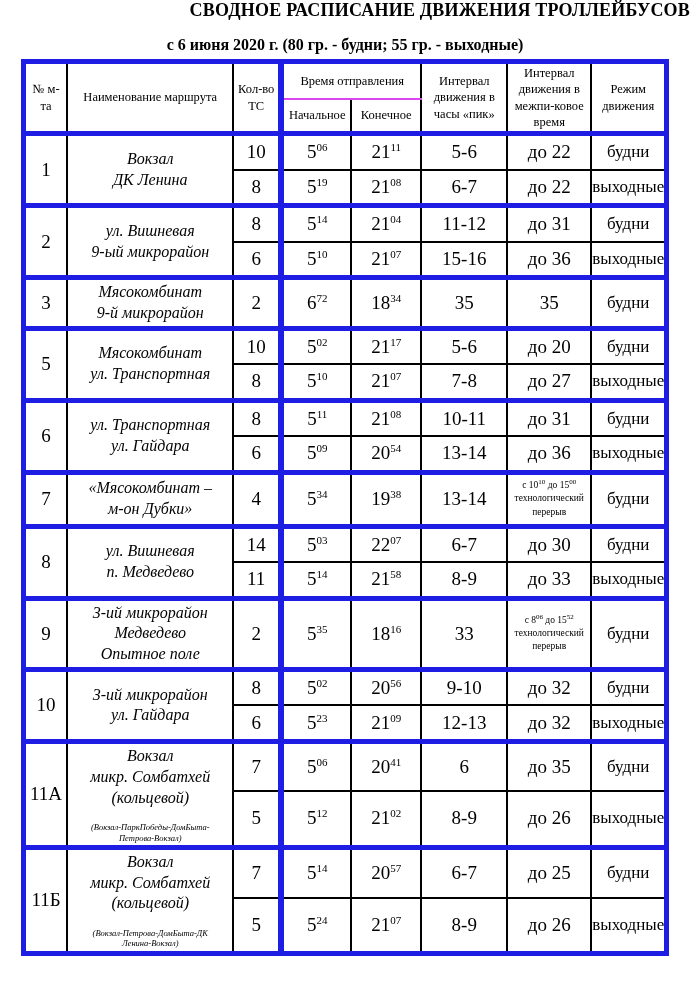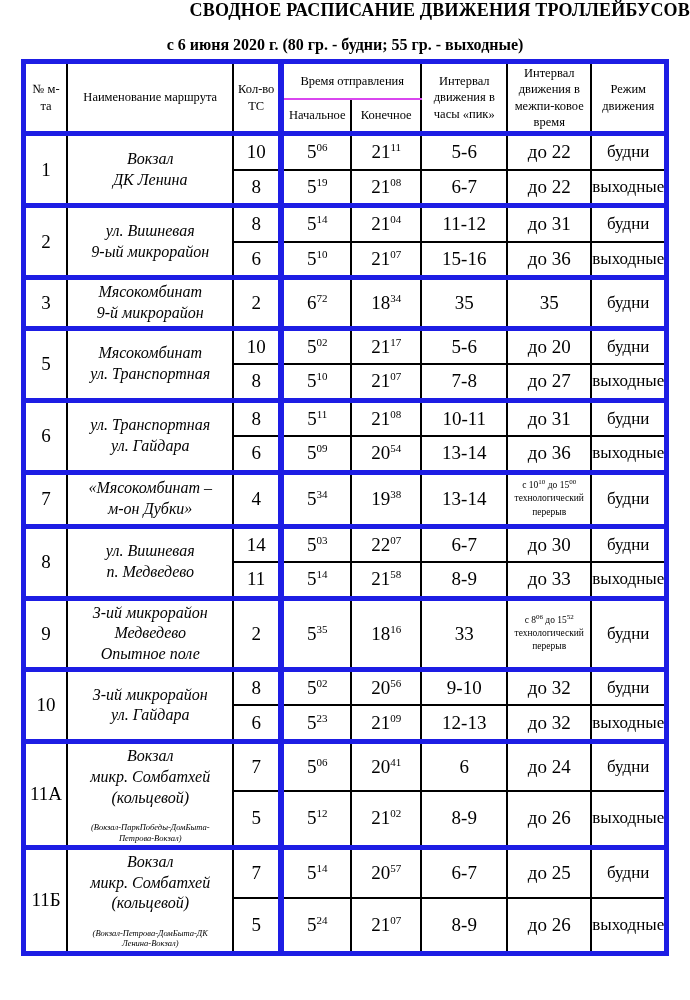--- a/index.html
+++ b/index.html
@@ -265,21 +265,21 @@
       <td class="name" rowspan="2">
         <span class="nm">Вокзал</span>
         <span class="nm">микр. Сомбатхей</span>
         <span class="nm">(кольцевой)</span>
         <span class="note">(Вокзал-ПаркПобеды-ДомБыта-Петрова-Вокзал)</span>
       </td>
       <td class="num">7</td>
       <td class="num bl"><span>5</span><sup>06</sup></td>
       <td class="num"><span>20</span><sup>41</sup></td>
       <td class="num">6</td>
-      <td class="num">до 24</td>
+      <td class="num">до 35</td>
       <td class="mode">будни</td>
     </tr>
     <tr class="r52">
       <td class="num">5</td>
       <td class="num bl"><span>5</span><sup>12</sup></td>
       <td class="num"><span>21</span><sup>02</sup></td>
       <td class="num">8-9</td>
       <td class="num">до 26</td>
       <td class="mode">выходные</td>
     </tr>

